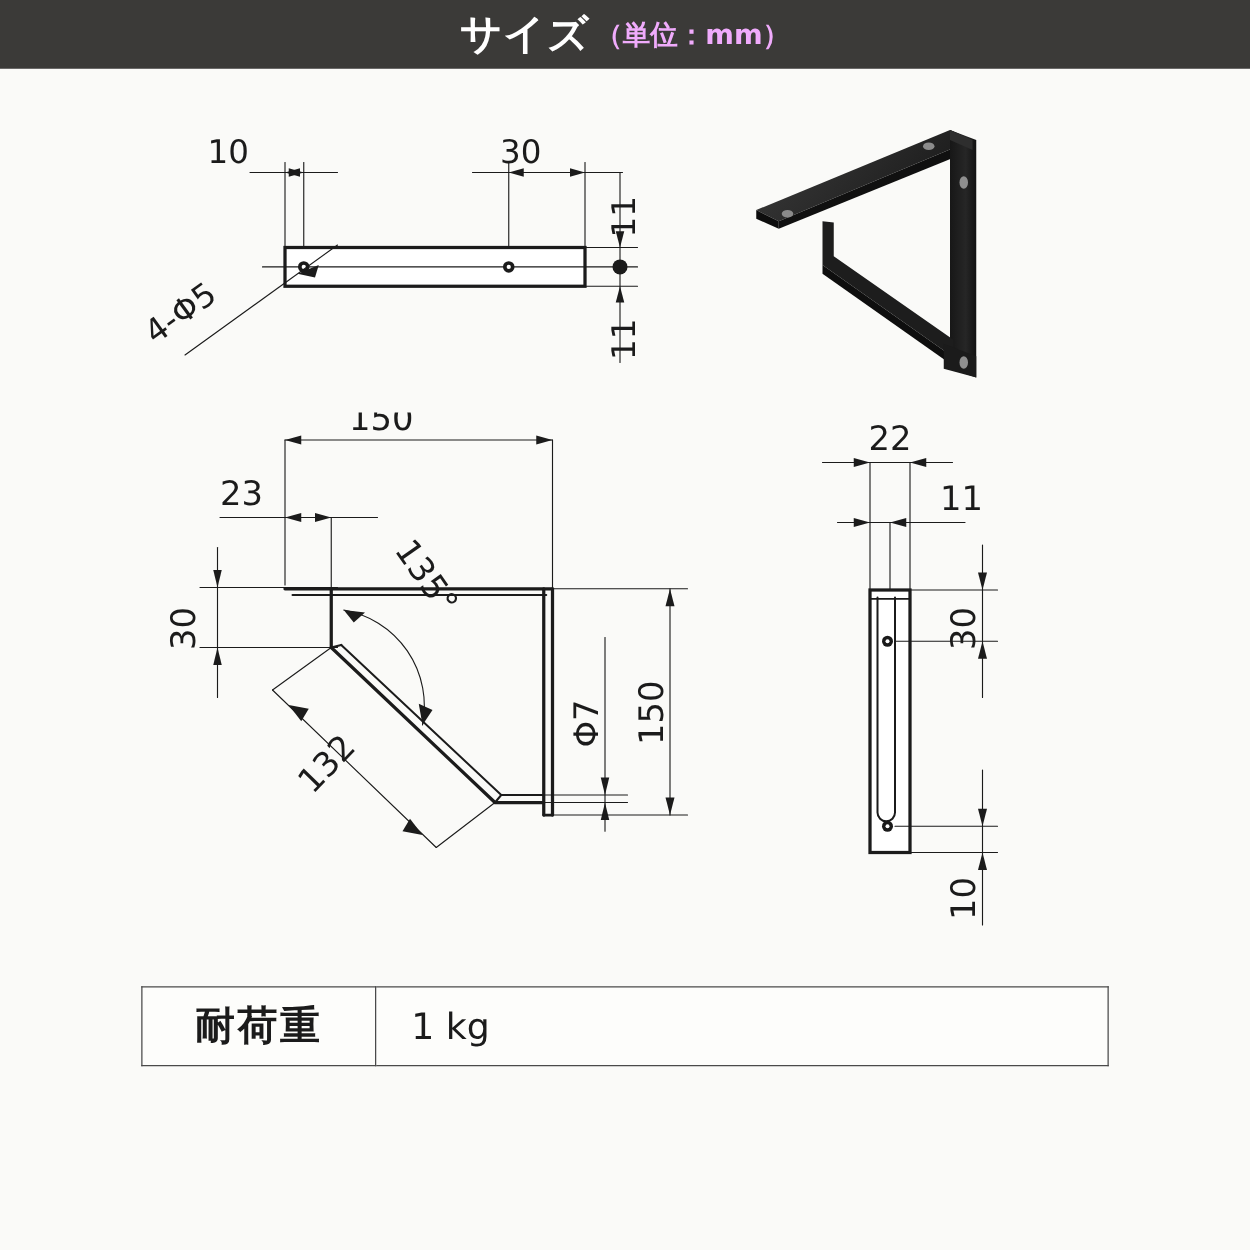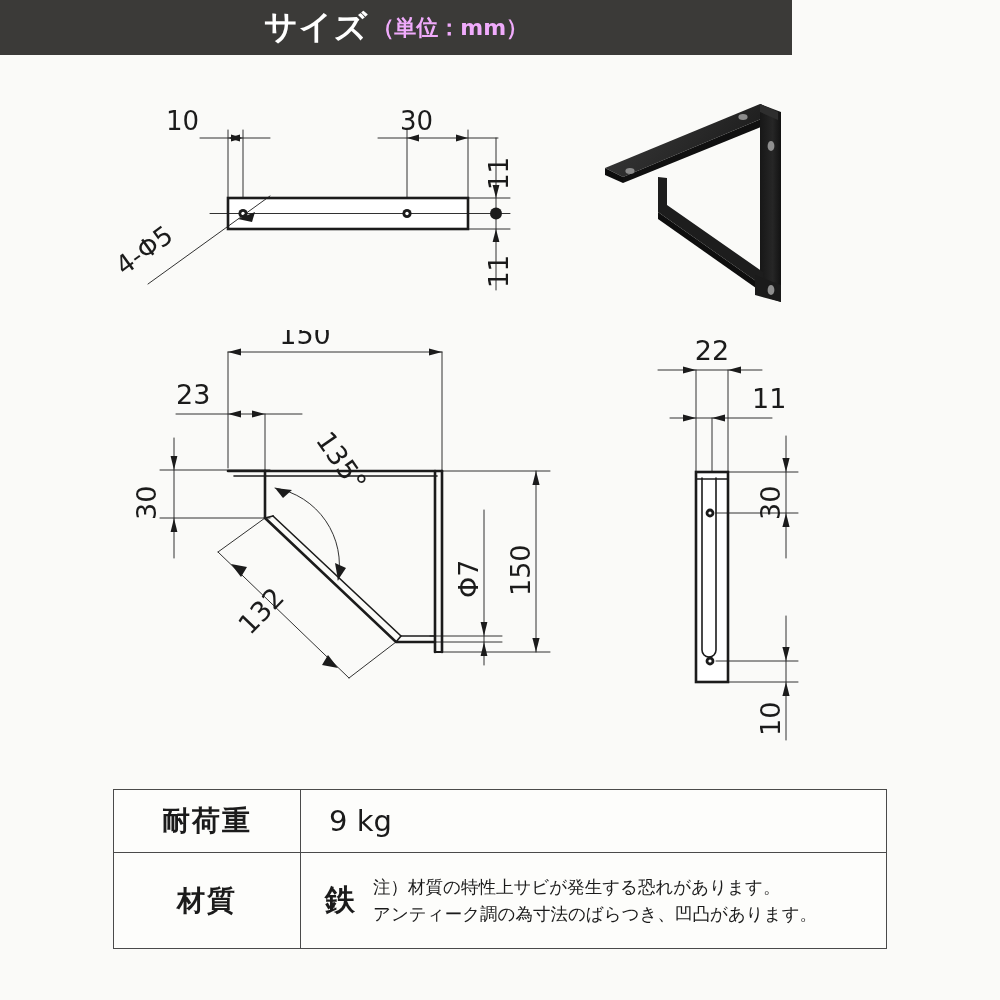--- a/index.html
+++ b/index.html
@@ -14,21 +14,21 @@
     position: relative;
     width: 1000px;
     height: 1000px;
     background: #FAFAF8;
     overflow: hidden;
   }
   
   #header-bar {
     position: absolute;
     left: 0; top: 0;
-    width: 792px;
+    width: 1000px;
     height: 55px;
     background: #3B3A38;
     display: flex;
     align-items: center;
     justify-content: center;
   }
   #header-bar .title-main {
     color: #ffffff;
     font-size: 33px;
     font-weight: bold;
@@ -64,21 +64,21 @@
     background: #FDFDFB;
   }
   #spec-table td {
     border: 1px solid #4a4a4a;
     padding: 0;
     vertical-align: middle;
   }
   .cell-label {
     width: 186px;
     text-align: center;
-    font-size: 28px;
+    font-size: 32px;
     font-weight: bold;
     color: #1b1b1b;
     font-family: "DejaVu Sans", sans-serif;
     letter-spacing: 2px;
   }
   .row-load .cell-label { height: 62px; }
   .row-mat  .cell-label { height: 95px; }
   .cell-value {
     padding-left: 28px !important;
     font-size: 29px;
@@ -309,30 +309,18 @@
       <text x="112" y="78">11</text>
       <text x="140" y="190" transform="rotate(-90 140 190)">30</text>
       <text x="140" y="406" transform="rotate(-90 140 406)">10</text>
     </g>
   </svg>
 
   <table id="spec-table">
     <tbody>
       <tr class="row-load">
         <td class="cell-label">耐荷重</td>
-        <td class="cell-value">9 kg</td>
-      </tr>
-      <tr class="row-mat">
-        <td class="cell-label">材質</td>
-        <td>
-          <div class="mat-flex">
-            <span class="mat-word">鉄</span>
-            <span class="mat-note">
-              <span>注）材質の特性上サビが発生する恐れがあります。</span><br>
-              <span>アンティーク調の為寸法のばらつき、凹凸があります。</span>
-            </span>
-          </div>
-        </td>
+        <td class="cell-value">1 kg</td>
       </tr>
     </tbody>
   </table>
 
 </div>
 
 </body></html>

